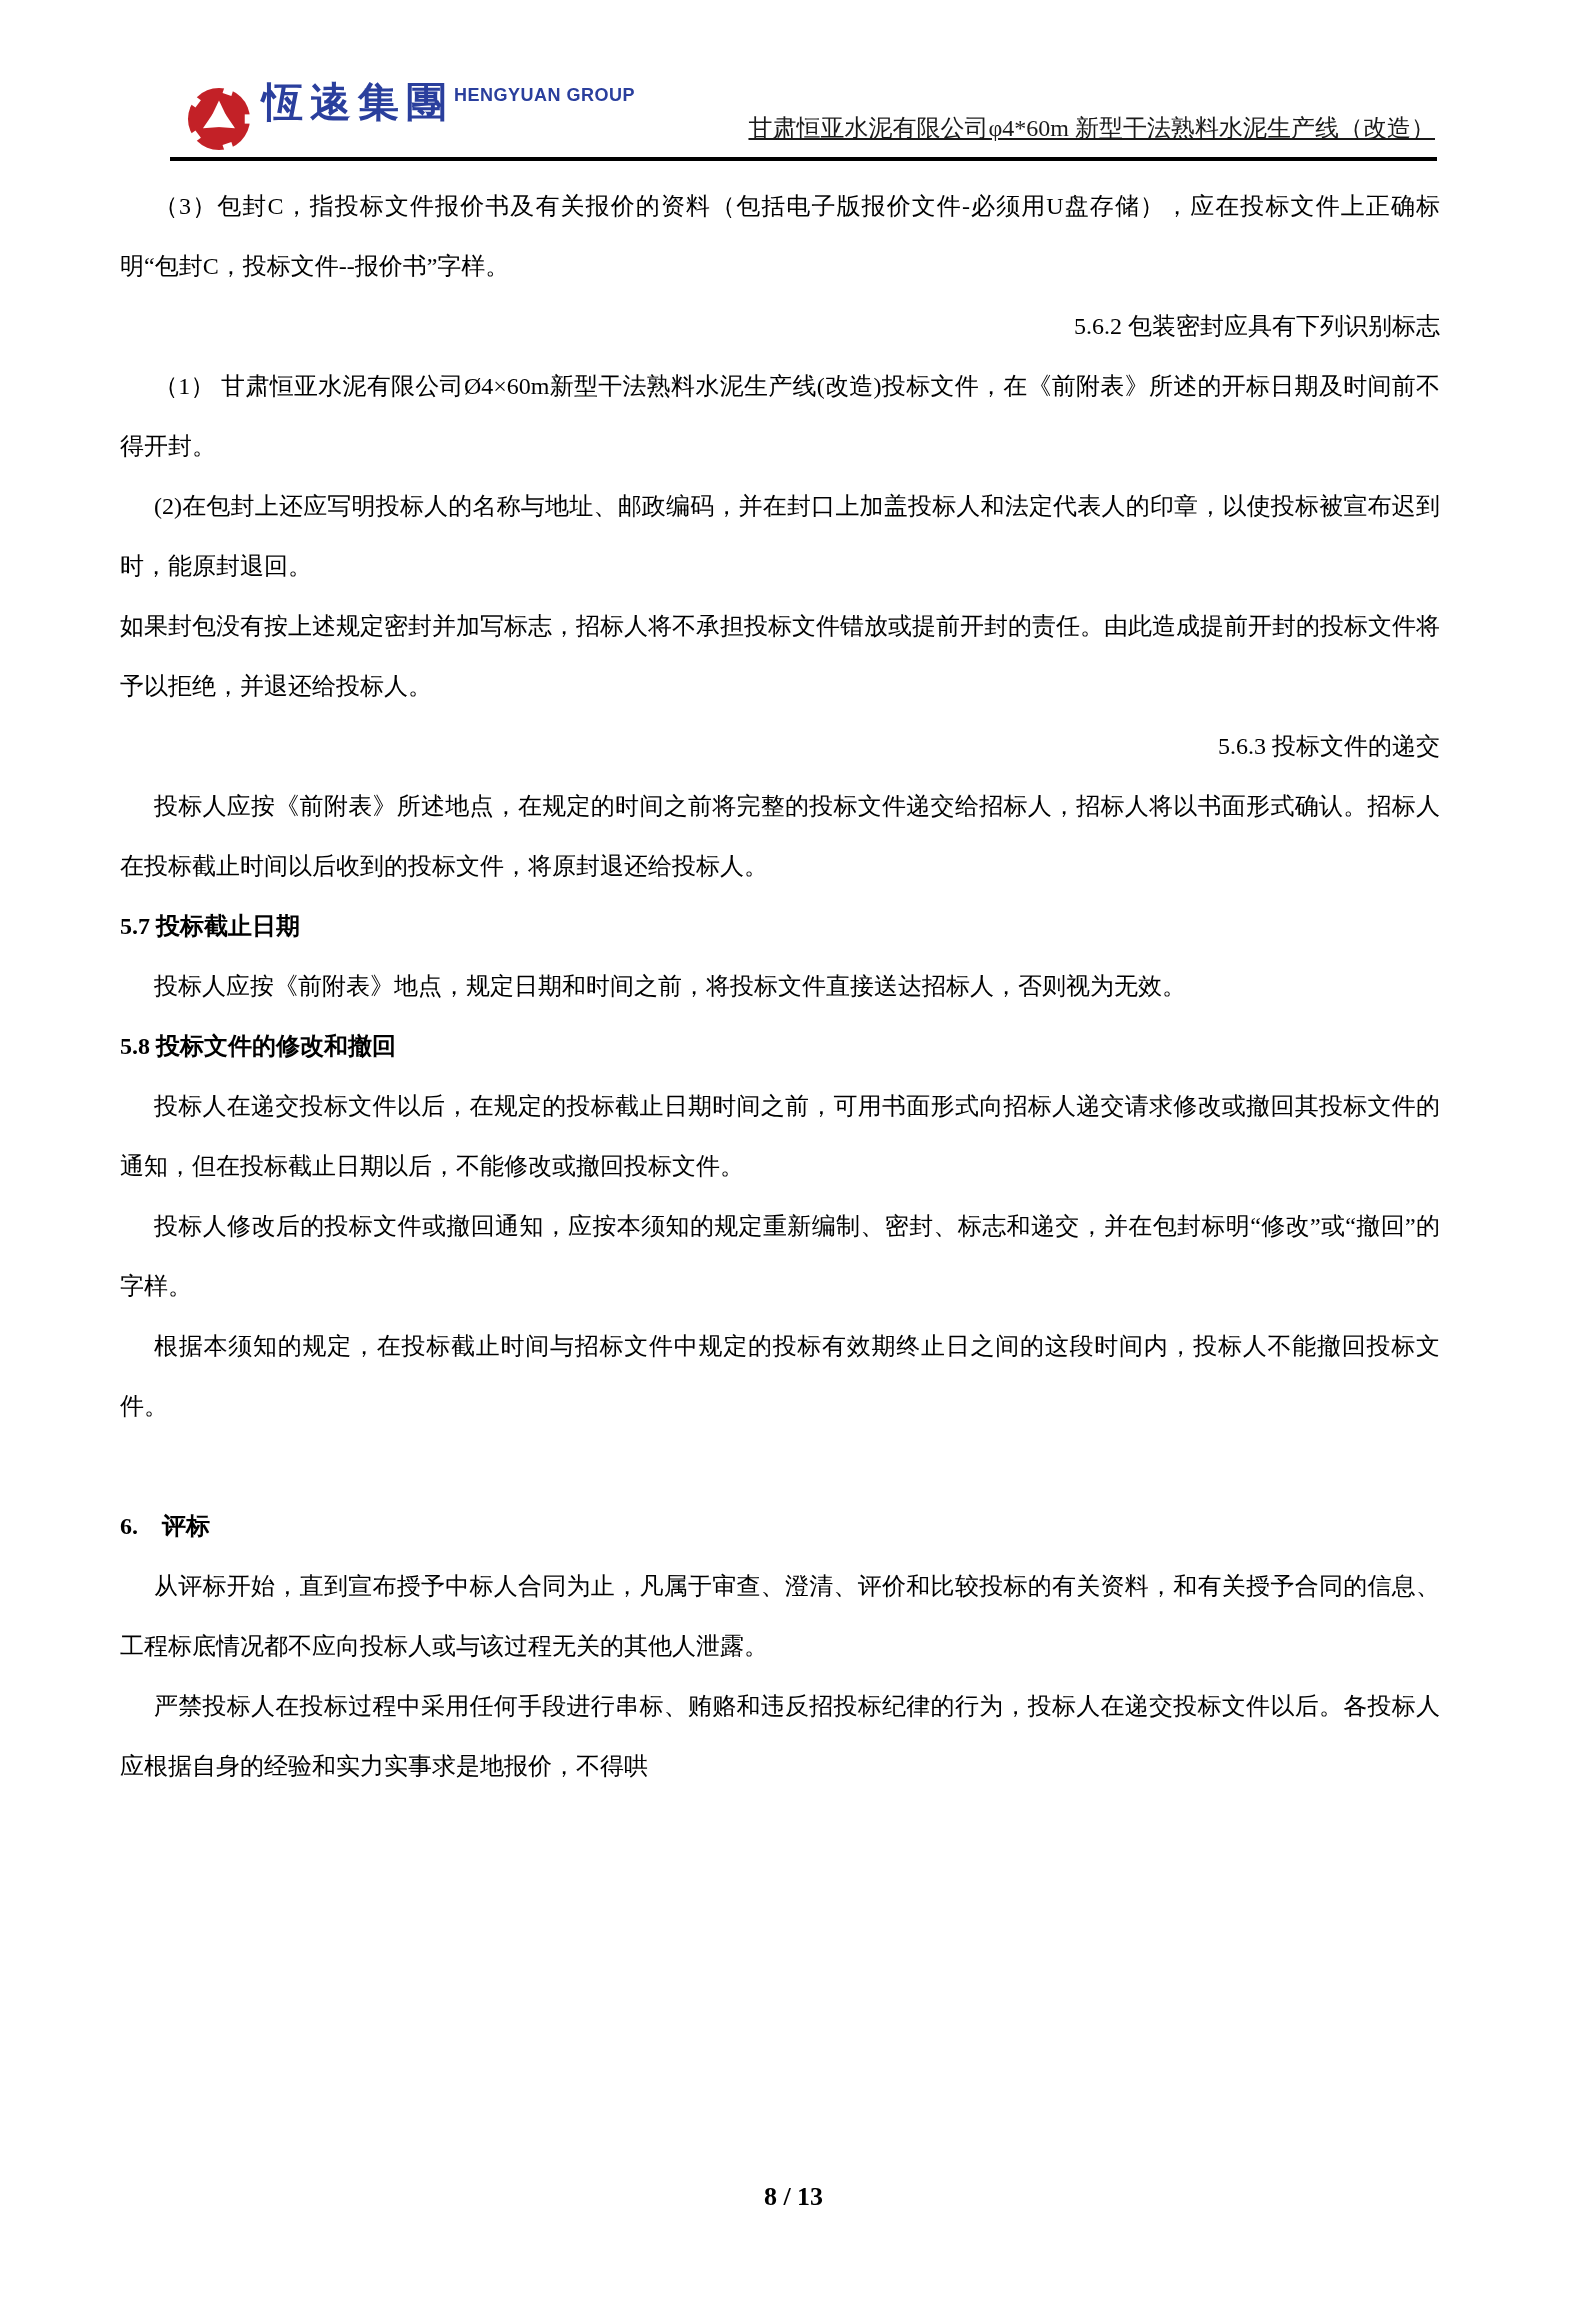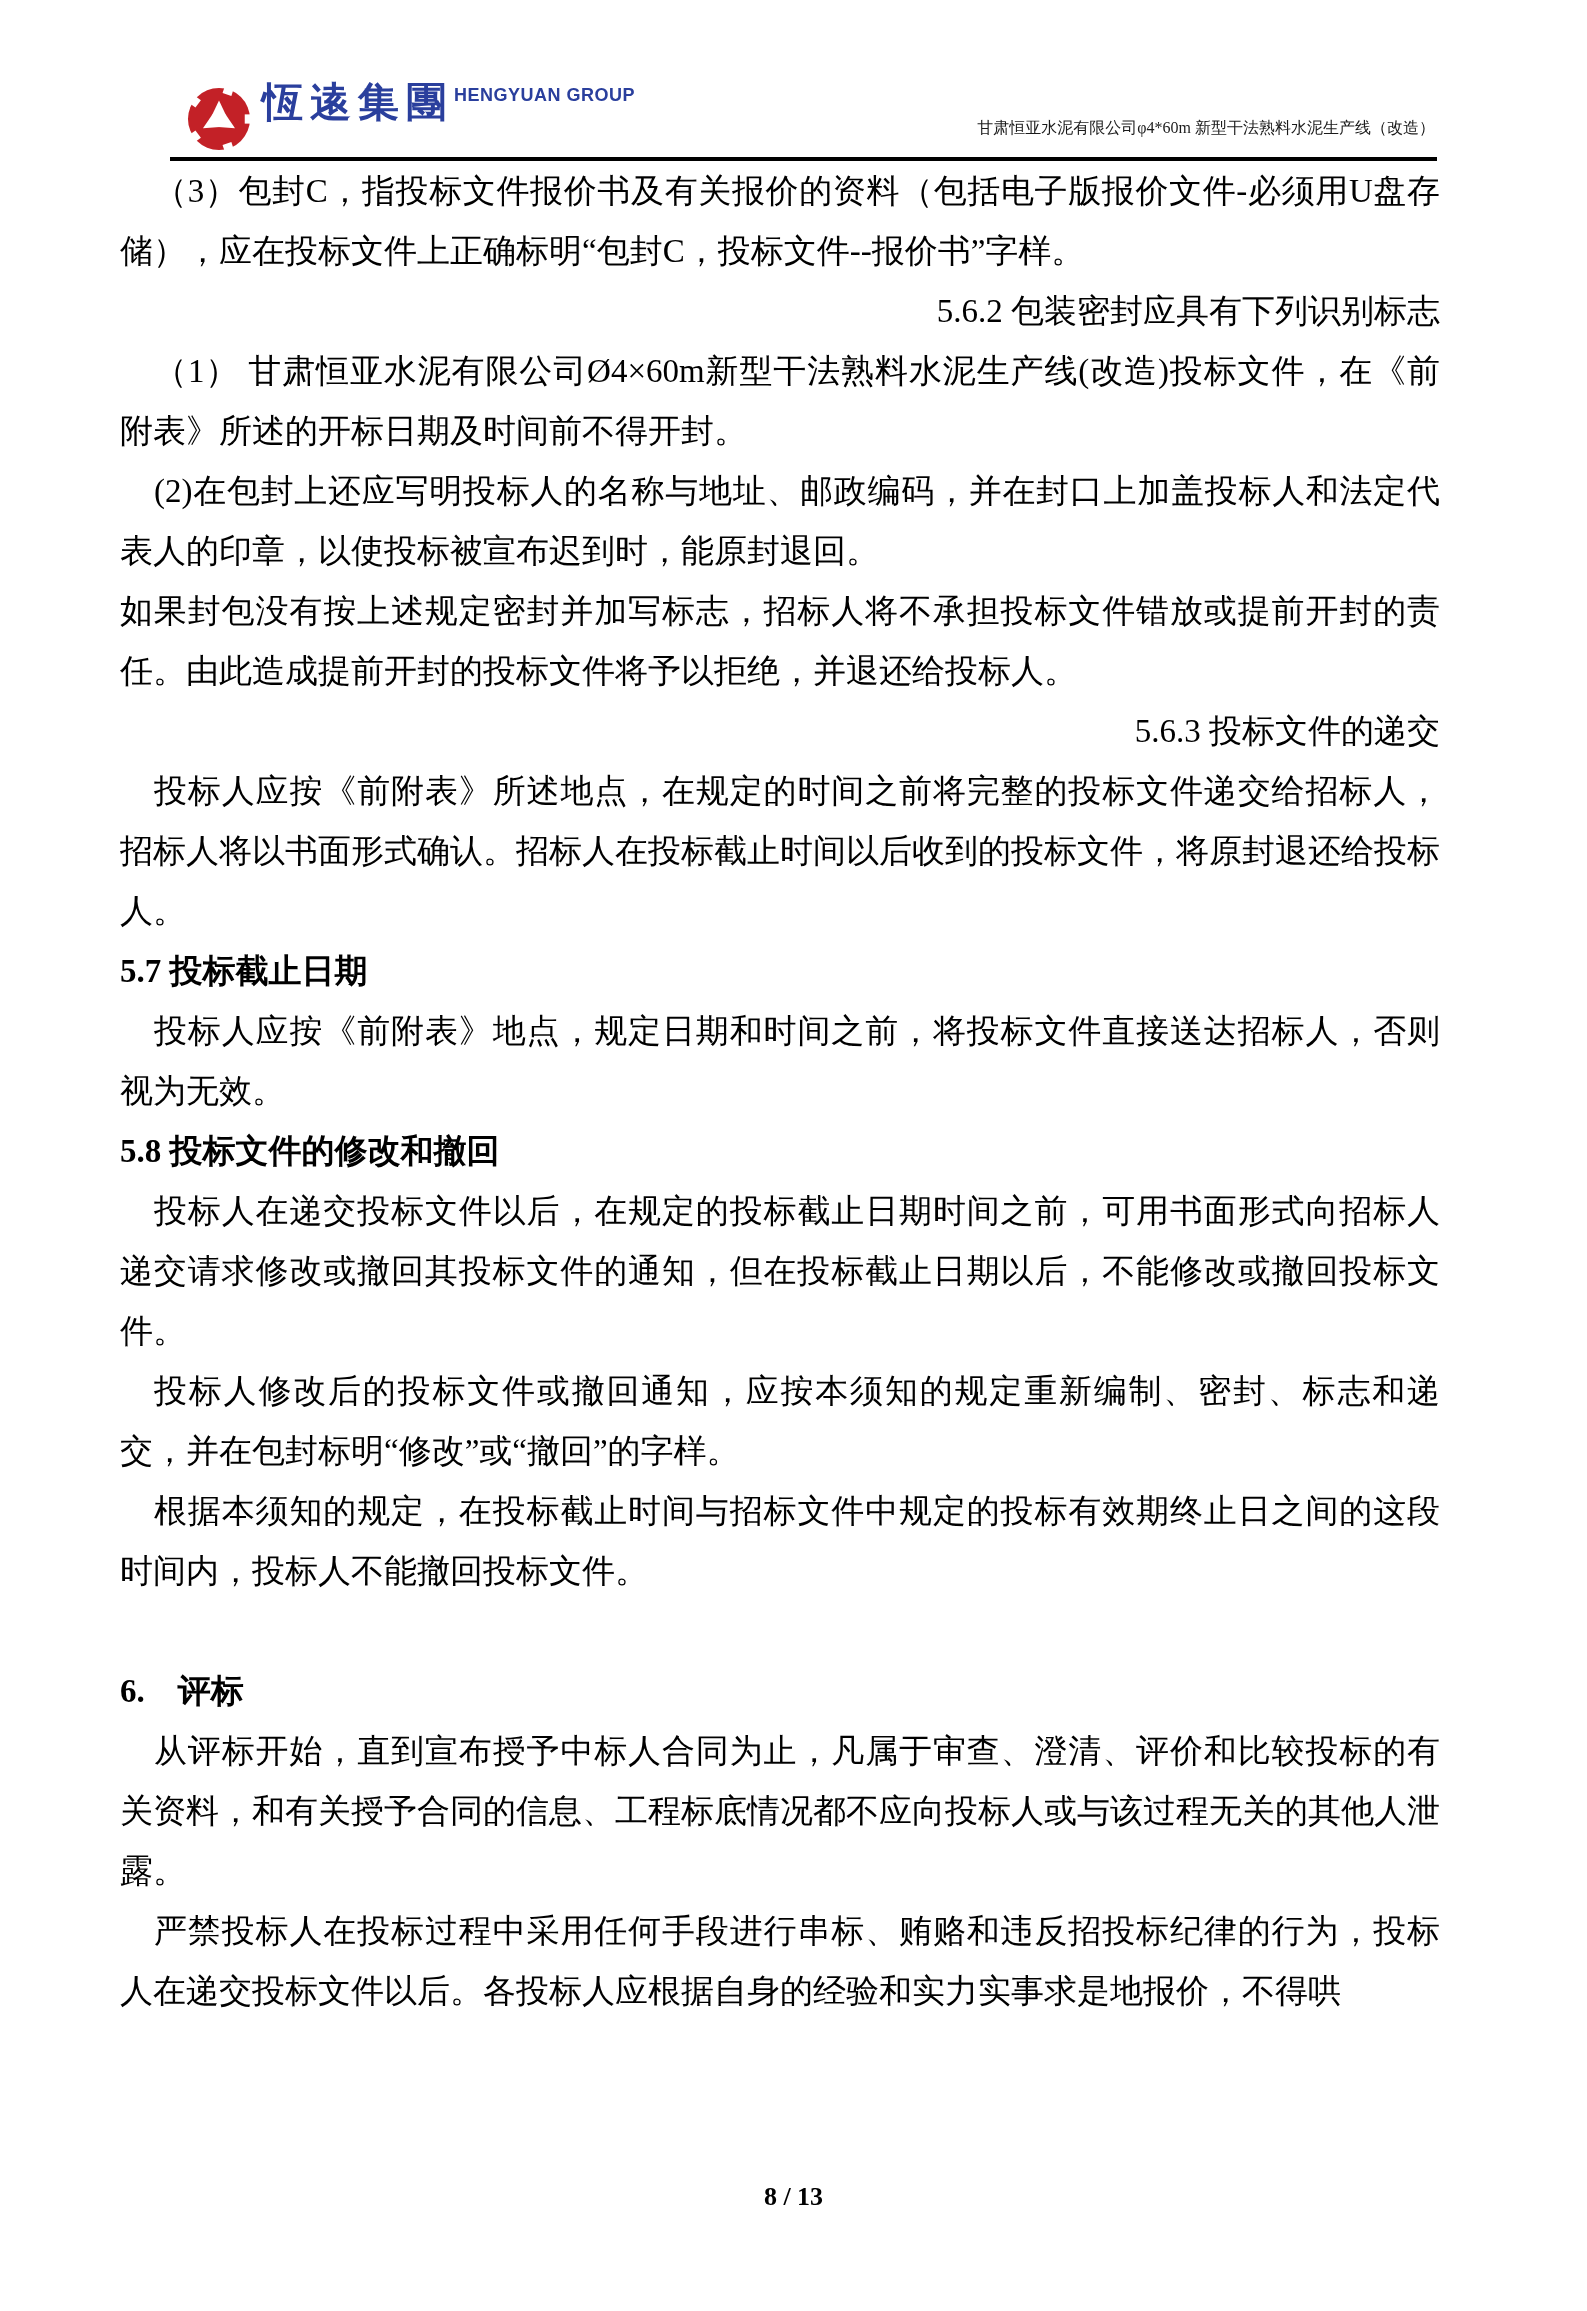--- a/index.html
+++ b/index.html
@@ -23,32 +23,33 @@
     font-size:41px; line-height:1.0; font-weight:bold;
     color:#2a3f9d; letter-spacing:7px; white-space:nowrap;
   }
   .logo-en {
     font-family:"Liberation Sans","DejaVu Sans",sans-serif;
     font-size:18px; font-weight:bold; color:#2a3f9d;
     letter-spacing:0.5px; margin-top:3px; white-space:nowrap;
   }
   .header-title {
     position:absolute; top:110px; right:152px;
-    font-size:16px; line-height:36px; color:#1a1a1a;
+    font-size:24px; line-height:36px; color:#1a1a1a;
     white-space:nowrap;
+    text-decoration:underline;
   }
   .header-rule {
     position:absolute; top:157px; left:170px; right:150px;
     height:4px; background:#000000;
   }
 
   
   .doc-body {
-    position:absolute; top:161px; left:120px; width:1320px;
-    font-size:33px; line-height:60px; text-align:justify;
+    position:absolute; top:176px; left:120px; width:1320px;
+    font-size:24px; line-height:60px; text-align:justify;
   }
   .doc-body p { margin:0; padding:0; }
   .doc-body p.indent { text-indent:34px; }
   .doc-body p.subheading { text-align:right; }
   .doc-body p.bold-heading { text-align:left; font-weight:bold; }
   .doc-body p.gap-before { margin-top:60px; }
 
   
   .footer {
     position:absolute; top:2182px; left:0; width:100%;

